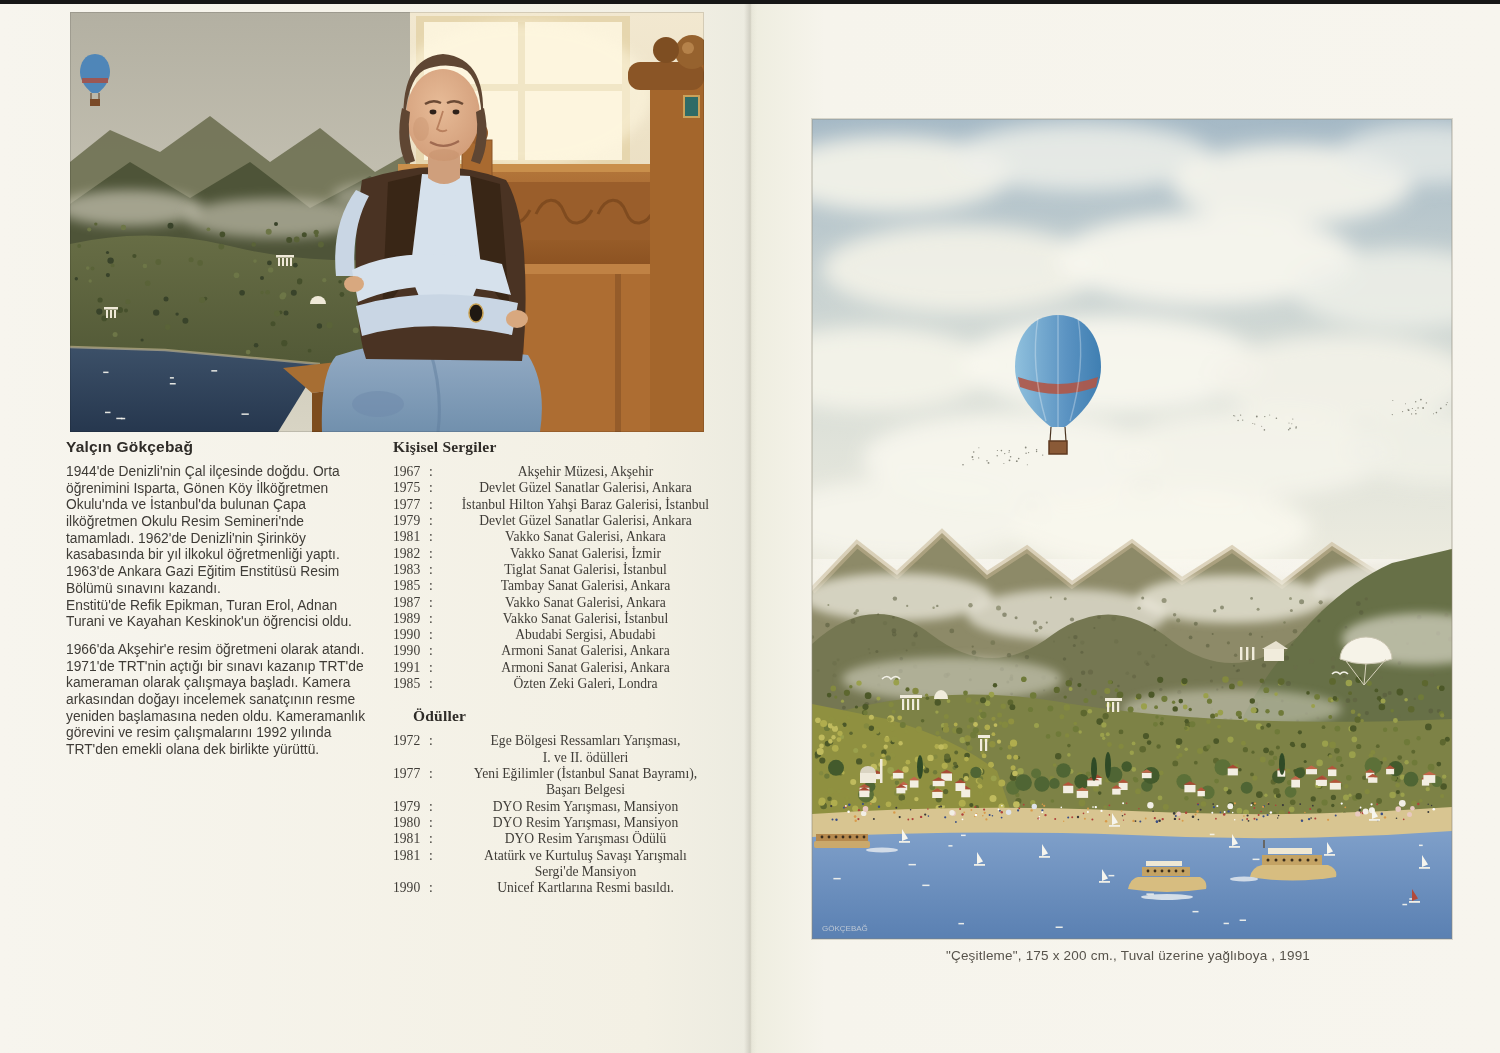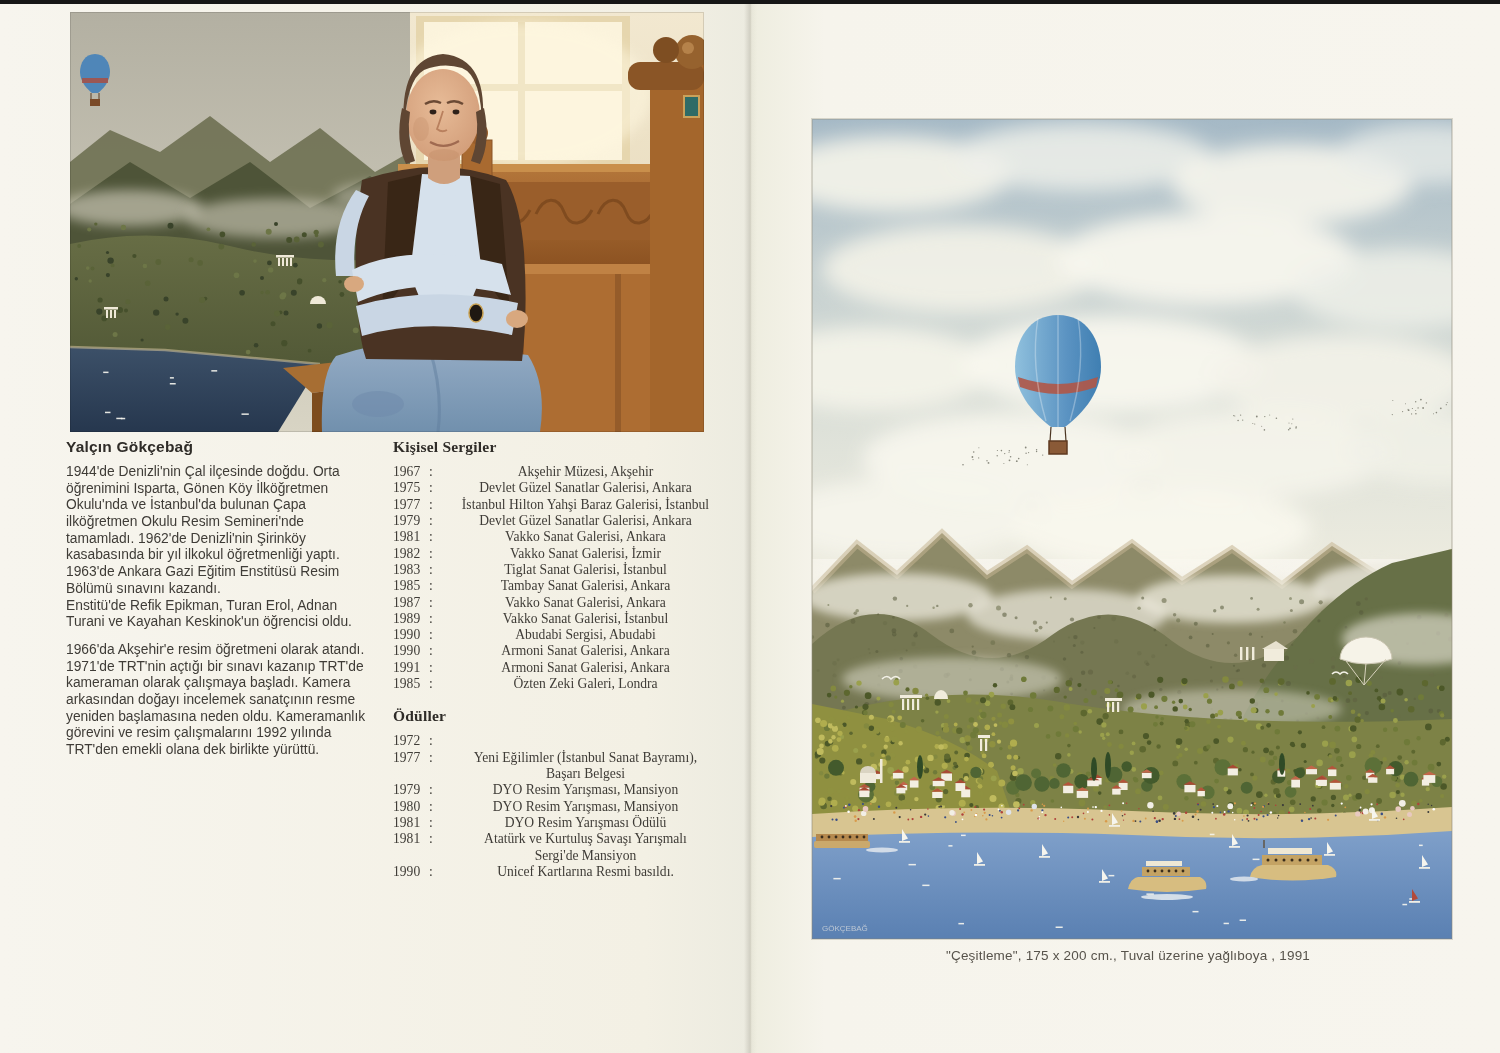--- a/index.html
+++ b/index.html
@@ -16,21 +16,21 @@
   .bio-col{position:absolute;left:66px;top:438px;width:306px;}
   h2{font-size:15.5px;font-weight:bold;color:#2f2c28;margin:0 0 8px 0;letter-spacing:.2px;}
   .bio-col p{margin:0 0 11px 0;font-size:13.8px;line-height:1.21;white-space:pre-line;}
   .lists-col{position:absolute;left:393px;top:438px;width:335px;font-family:Liberation Serif, serif;}
   .rows{display:block;}
   .row{display:flex;align-items:flex-start;font-size:13.6px;line-height:1.2;}
   .yr{flex:0 0 36px;}
   .sep{flex:0 0 14px;text-align:left;}
   .val{flex:1 1 auto;white-space:pre-line;text-align:center;}
   .val.nowrap{white-space:nowrap;}
-  h2.mt{margin-top:15px;}
+  h2.mt{margin-top:15px;margin-left:20px;}
   .painting{position:absolute;left:58px;top:115px;width:640px;height:820px;box-shadow:0 0 0 1px rgba(120,115,95,.25);}
   .caption{position:absolute;left:58px;top:948px;width:640px;text-align:center;
     font-size:13.5px;color:#57534b;letter-spacing:.2px;}
   svg{display:block;}
 </style>
 </head>
 <body>
 
 <div class="spread">
   <div class="page left">
@@ -360,20 +360,22 @@
           <span class="yr">1985</span>
           <span class="sep">:</span>
           <span class="val nowrap">Özten Zeki Galeri, Londra</span>
         </div>
         </div>
       <h2 class="mt">Ödüller</h2>
       <div class="rows">
           <div class="row">
           <span class="yr">1972</span>
           <span class="sep">:</span>
+          <span class="val">Ege Bölgesi Ressamları Yarışması,
+I. ve II. ödülleri</span>
         </div>
           <div class="row">
           <span class="yr">1977</span>
           <span class="sep">:</span>
           <span class="val">Yeni Eğilimler (İstanbul Sanat Bayramı),
 Başarı Belgesi</span>
         </div>
           <div class="row">
           <span class="yr">1979</span>
           <span class="sep">:</span>

